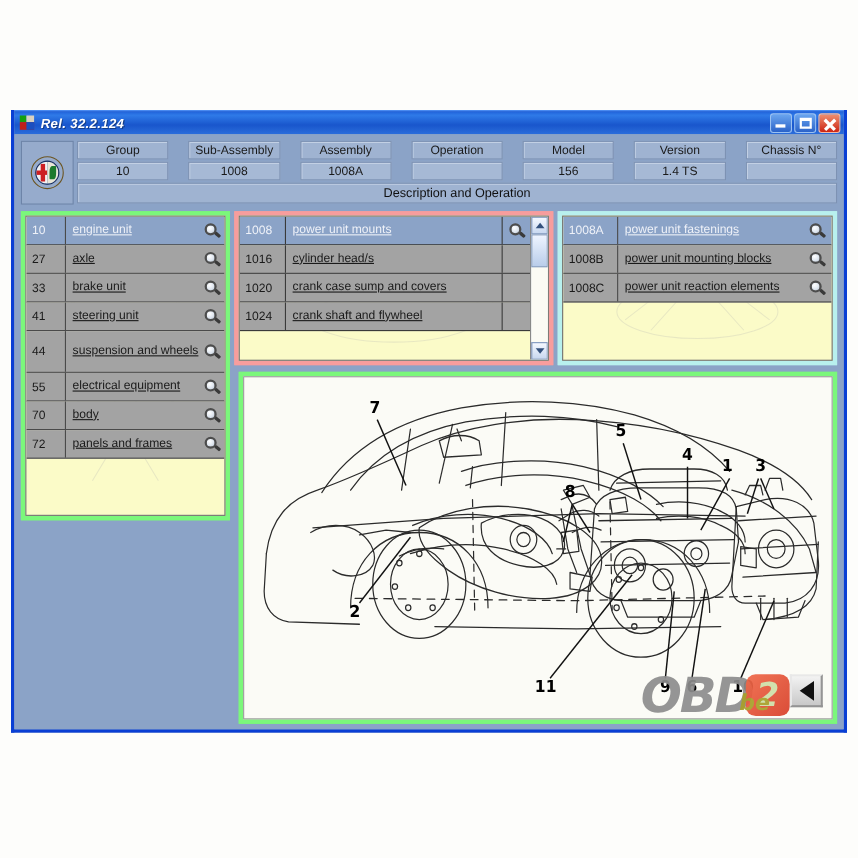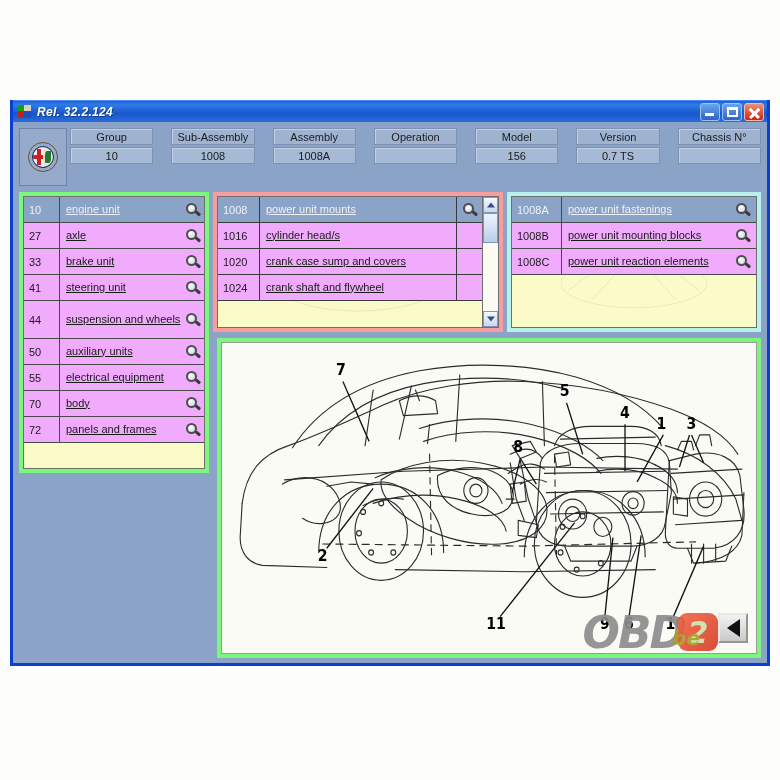--- a/index.html
+++ b/index.html
@@ -109,21 +109,21 @@
     width: 100%; height: 100%;
     background: #fbfbc8;
     border: 1px solid #6f6f6f;
     position: relative; overflow: hidden;
   }
   .list-inner { position: absolute; inset: 0; display: flex; flex-direction: column; }
 
   .row {
     display: flex; align-items: center;
     border-bottom: 1px solid #4a4a4a;
-    background: #f0abfc;
+    background: #a3a3a3;
     height: 26px; flex: none;
     position: relative;
   }
   .row.sel { background: #8ba3c7; color: #e8ecf5; }
   .row .code {
     width: 36px; flex: none; text-align: left; padding-left: 5px;
     font-size: 11px; color: #1a1a1a;
     border-right: 1px solid #4a4a4a; height: 100%;
     display: flex; align-items: center;
   }
@@ -289,23 +289,24 @@
             <div class="hcell">Model</div>
             <div class="hcell">Version</div>
             <div class="hcell">Chassis N°</div>
           </div>
           <div class="hdr-row vals">
             <div class="hcell">10</div>
             <div class="hcell">1008</div>
             <div class="hcell">1008A</div>
             <div class="hcell"></div>
             <div class="hcell">156</div>
-            <div class="hcell">0.7 TS</div>
+            <div class="hcell">1.4 TS</div>
             <div class="hcell"></div>
           </div>
+          <div class="hdr-desc">Description and Operation</div>
         </div>
       </div>
 
       <div class="panels">
 
         <div class="panel panel-left">
           <div class="listbox">
             <div class="ghost">
               <svg viewBox="0 0 180 270" preserveAspectRatio="none">
                 <g stroke="#6a6a9a" fill="none" stroke-width="1">
@@ -361,30 +362,20 @@
                 <span class="code">44</span>
                 <span class="label">suspension and wheels</span>
                 <span class="mag">
                     <span class="magni">
                       <span class="lens"></span>
                       <span class="hdl"></span>
                     </span>
                   </span>
               </div>
               <div class="row">
-                <span class="code">50</span>
-                <span class="label">auxiliary units</span>
-                <span class="mag">
-                    <span class="magni">
-                      <span class="lens"></span>
-                      <span class="hdl"></span>
-                    </span>
-                  </span>
-              </div>
-              <div class="row">
                 <span class="code">55</span>
                 <span class="label">electrical equipment</span>
                 <span class="mag">
                     <span class="magni">
                       <span class="lens"></span>
                       <span class="hdl"></span>
                     </span>
                   </span>
               </div>
               <div class="row">

